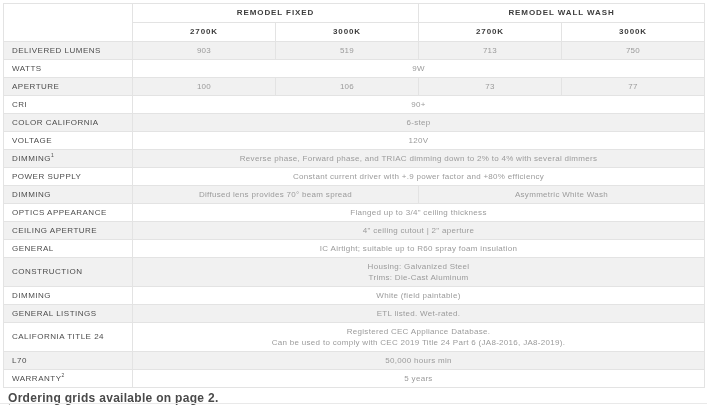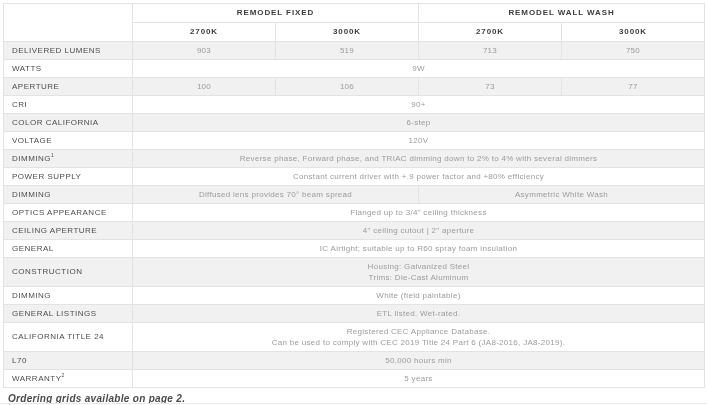--- a/index.html
+++ b/index.html
@@ -46,26 +46,25 @@
     padding:3px 6px;
     letter-spacing:0.3px;
     line-height:11px;
   }
   .spec tbody tr:nth-child(odd) { background:#f1f1f1; }
 
   sup { font-size:5px; vertical-align:super; line-height:0; }
 
   .footer { padding:6px 0 0 5px; }
   .footer-bold {
-    font-size:10px;
+    font-size:12px;
     font-weight:bold;
     color:#4a4a4a;
     line-height:9px;
     letter-spacing:0.3px;
-    font-style:italic;
   }
   .footnote {
     font-size:7.5px;
     color:#707070;
     line-height:9.5px;
     letter-spacing:0.2px;
   }
   .footnote sup { font-size:5.5px; }
 
   .page-bottom-line {

